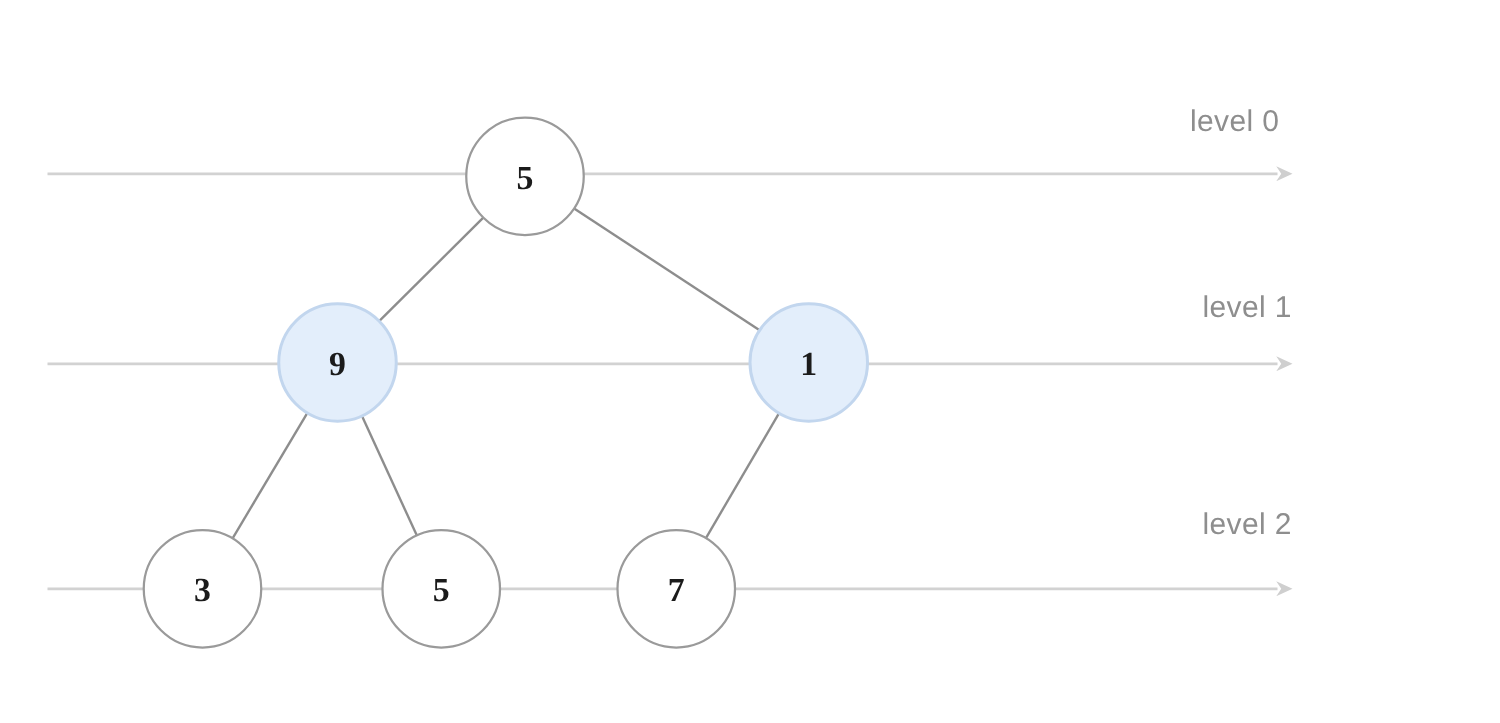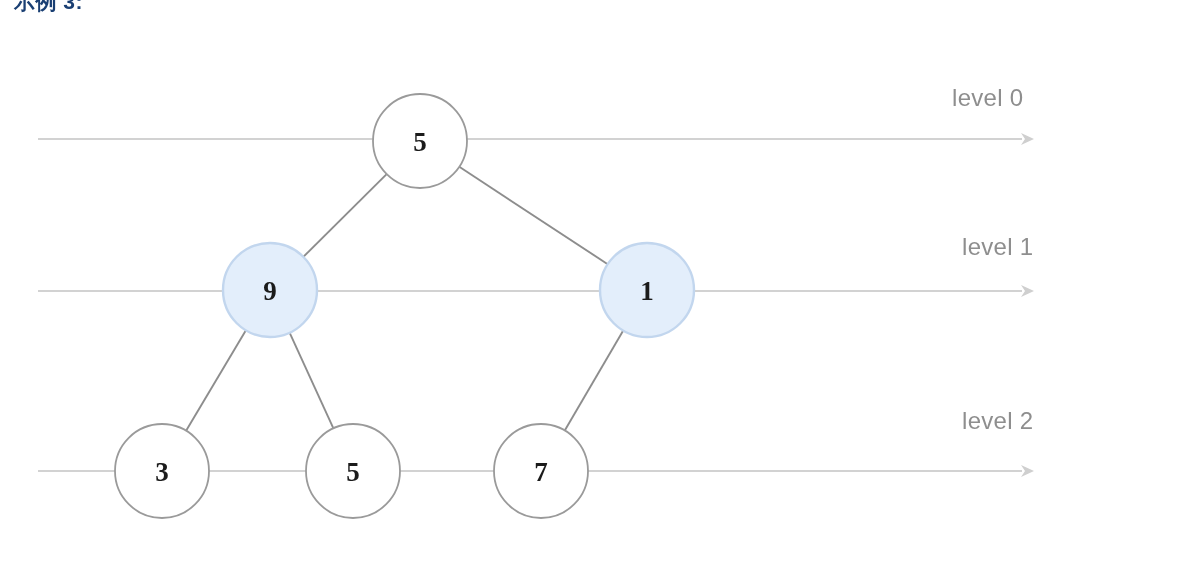--- a/index.html
+++ b/index.html
@@ -122,17 +122,14 @@
     </g>
 
     <g>
       <text id="label-l0" class="level-label" x="952" y="97" fill="#8e8e8e">level 0</text>
       <text id="label-l1" class="level-label" x="962" y="246" fill="#8e8e8e">level 1</text>
       <text id="label-l2" class="level-label" x="962" y="420" fill="#8e8e8e">level 2</text>
     </g>
 
   </svg>
 
-  <div class="title-clip">
-    <span class="title-text">示例 3:</span>
-  </div>
 
 </div>
 
 </body></html>

